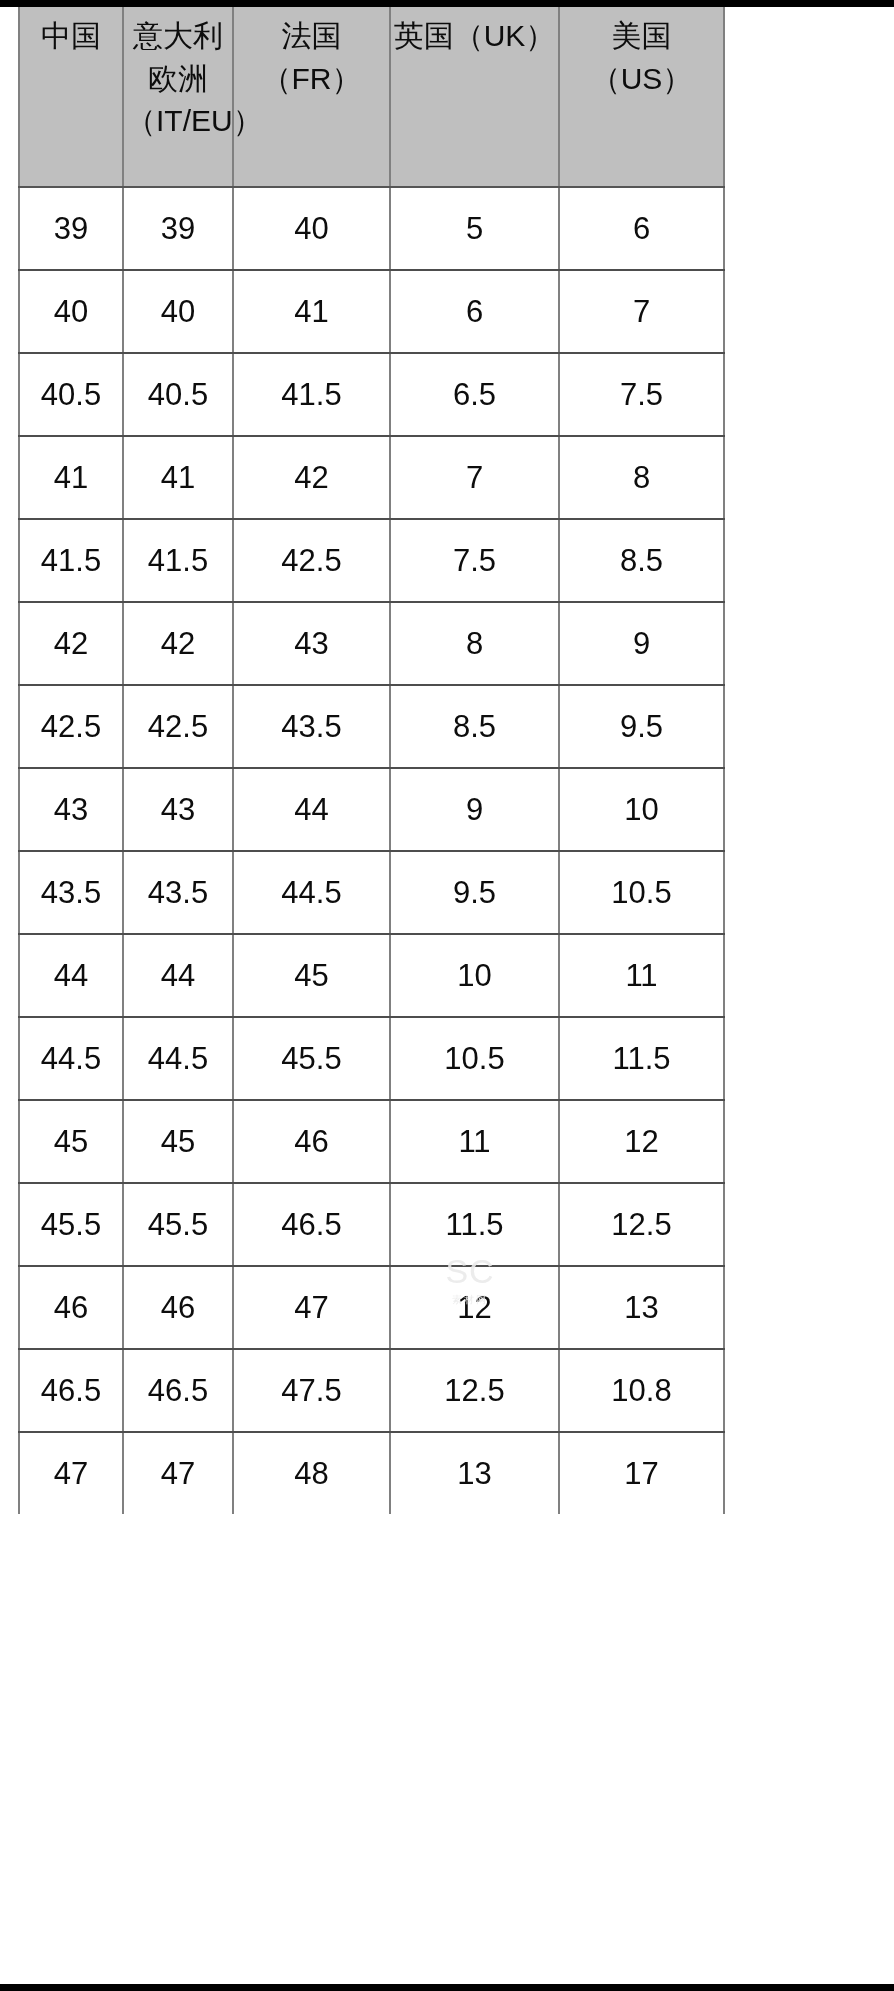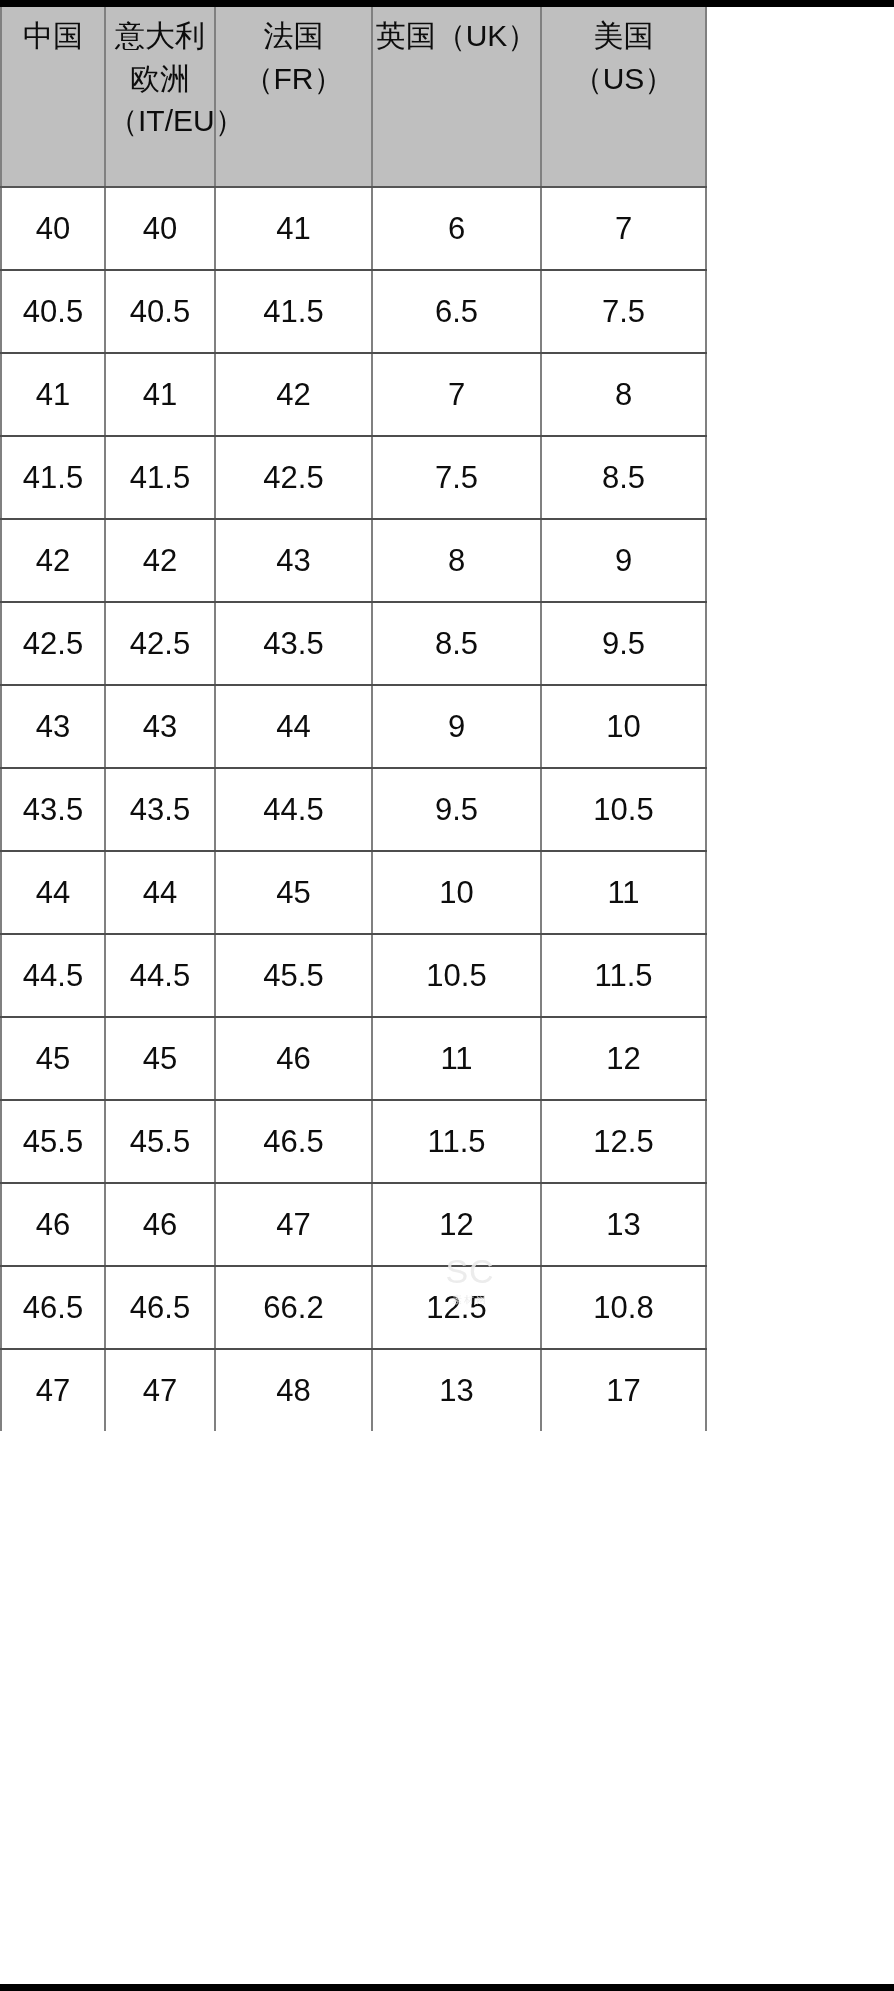--- a/index.html
+++ b/index.html
@@ -29,21 +29,21 @@
     width: 894px;
     height: 7px;
     background: #000000;
   }
   .edge-rule.top { top: 0; }
   .edge-rule.bottom { bottom: 0; }
 
   table.size-table {
     position: absolute;
     top: 7px;
-    left: 0;
+    left: 18px;
     width: 705px;
     border-collapse: collapse;
     table-layout: fixed;
   }
 
   table.size-table col.c0 { width: 104px; }
   table.size-table col.c1 { width: 110px; }
   table.size-table col.c2 { width: 157px; }
   table.size-table col.c3 { width: 169px; }
   table.size-table col.c4 { width: 165px; }
@@ -140,20 +140,27 @@
         <th>
           <span class="hdr-text">英国（UK）</span>
         </th>
         <th>
           <span class="hdr-text">美国（US）</span>
         </th>
       </tr>
     </thead>
     <tbody id="table-body">
         <tr>
+          <td>39</td>
+          <td>39</td>
+          <td>40</td>
+          <td>5</td>
+          <td>6</td>
+        </tr>
+        <tr>
           <td>40</td>
           <td>40</td>
           <td>41</td>
           <td>6</td>
           <td>7</td>
         </tr>
         <tr>
           <td>40.5</td>
           <td>40.5</td>
           <td>41.5</td>
@@ -233,21 +240,21 @@
         <tr>
           <td>46</td>
           <td>46</td>
           <td>47</td>
           <td>12</td>
           <td>13</td>
         </tr>
         <tr>
           <td>46.5</td>
           <td>46.5</td>
-          <td>66.2</td>
+          <td>47.5</td>
           <td>12.5</td>
           <td>10.8</td>
         </tr>
         <tr>
           <td>47</td>
           <td>47</td>
           <td>48</td>
           <td>13</td>
           <td>17</td>
         </tr>

